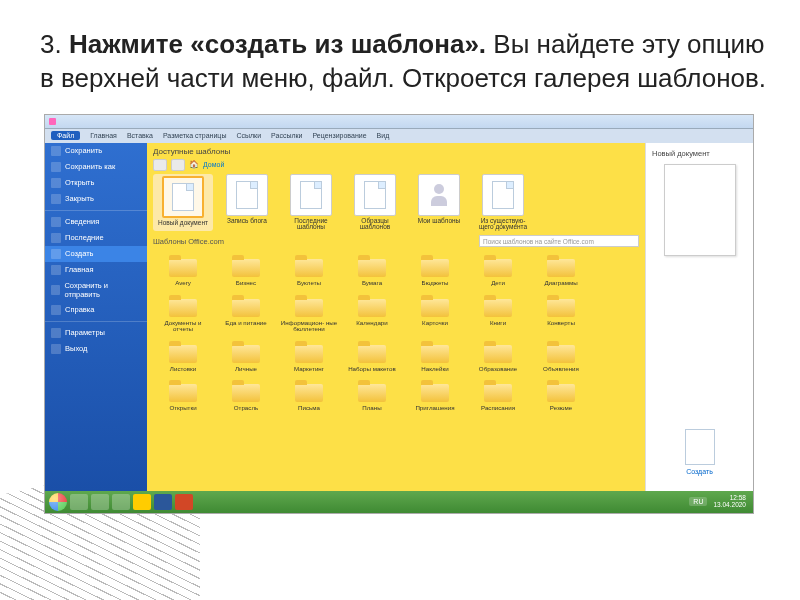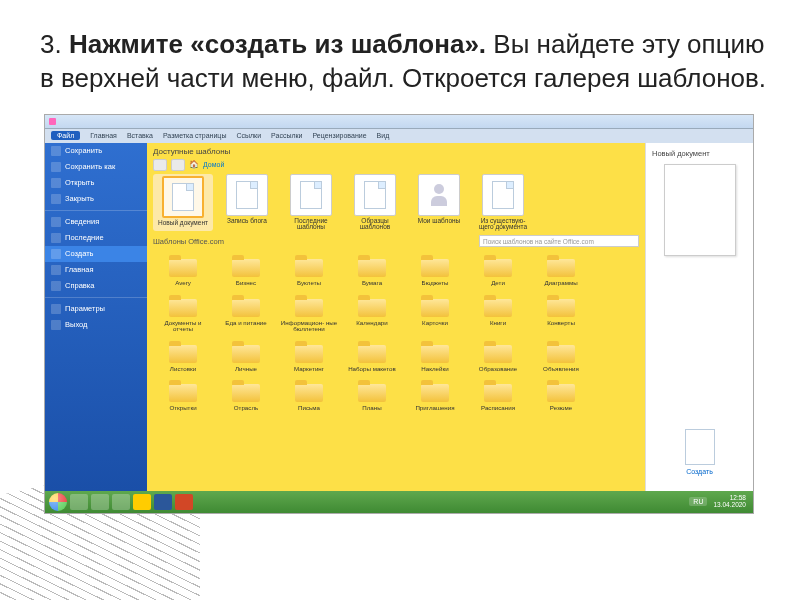--- a/index.html
+++ b/index.html
@@ -113,20 +113,24 @@
         <div class="side-item highlight">
           <div class="ic"></div>
           <span>Создать</span>
         </div>
         <div class="side-item">
           <div class="ic"></div>
           <span>Главная</span>
         </div>
         <div class="side-item">
           <div class="ic"></div>
+          <span>Сохранить и отправить</span>
+        </div>
+        <div class="side-item">
+          <div class="ic"></div>
           <span>Справка</span>
         </div>
         <div class="side-sep"></div>
         <div class="side-item">
           <div class="ic"></div>
           <span>Параметры</span>
         </div>
         <div class="side-item">
           <div class="ic"></div>
           <span>Выход</span>

